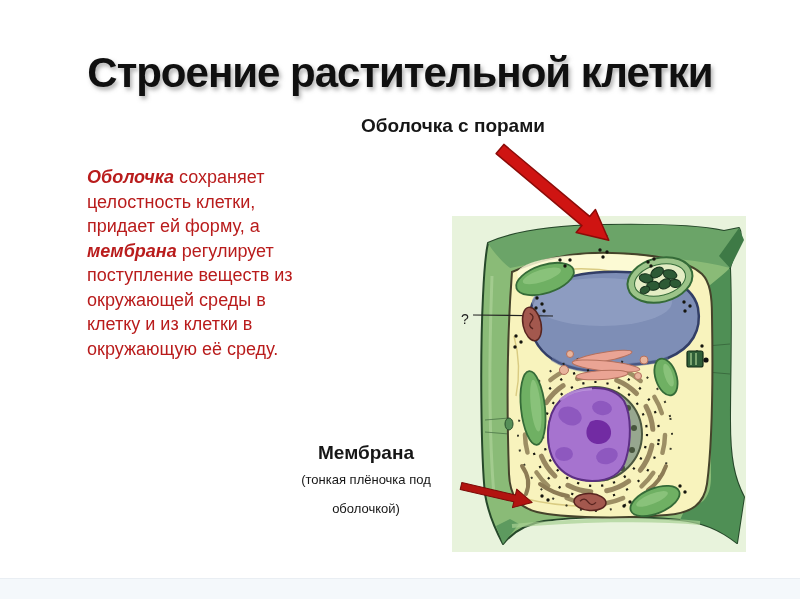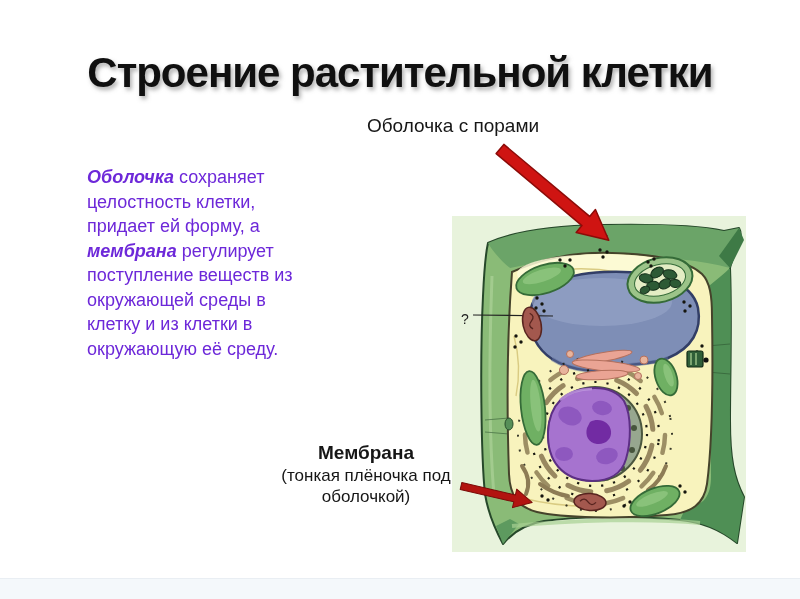--- a/index.html
+++ b/index.html
@@ -8,32 +8,32 @@
     font-family:"Liberation Sans","DejaVu Sans",sans-serif;color:#1a1a1a;
   }
   .slide{position:absolute;inset:0;}
   .title{
     position:absolute;top:44px;left:0;width:800px;text-align:center;
     font-size:42px;font-weight:bold;letter-spacing:-1px;color:#101010;
     text-shadow:2px 3px 4px rgba(110,110,110,0.55);line-height:58px;
   }
   .label-top{
     position:absolute;left:333px;top:115px;width:240px;text-align:center;
-    font-size:19px;font-weight:normal;color:#161616;
+    font-size:19px;font-weight:bold;color:#161616;
   }
   .paragraph{
     position:absolute;left:87px;top:165px;width:232px;
-    font-size:18px;line-height:24.5px;color:#6d28d9;
+    font-size:18px;line-height:24.5px;color:#b91c1c;
   }
   .paragraph .term{font-weight:bold;font-style:italic;}
   .membrane-label{
     position:absolute;left:251px;top:441px;width:230px;text-align:center;color:#161616;
   }
   .membrane-label .m-title{font-size:19px;font-weight:bold;line-height:24px;}
-  .membrane-label .m-sub{font-size:17px;line-height:21px;white-space:pre-line;text-align:center;}
+  .membrane-label .m-sub{font-size:13px;line-height:29px;white-space:pre-line;text-align:center;}
   .cell-panel{position:absolute;left:452px;top:216px;width:294px;height:336px;}
   .overlay{position:absolute;left:0;top:0;width:800px;height:599px;pointer-events:none;}
   .bottom-strip{
     position:absolute;left:0;top:578px;width:800px;height:21px;
     background:#f4f8fb;border-top:1px solid #e9eef3;
   }
 </style>
 </head>
 <body>
 

